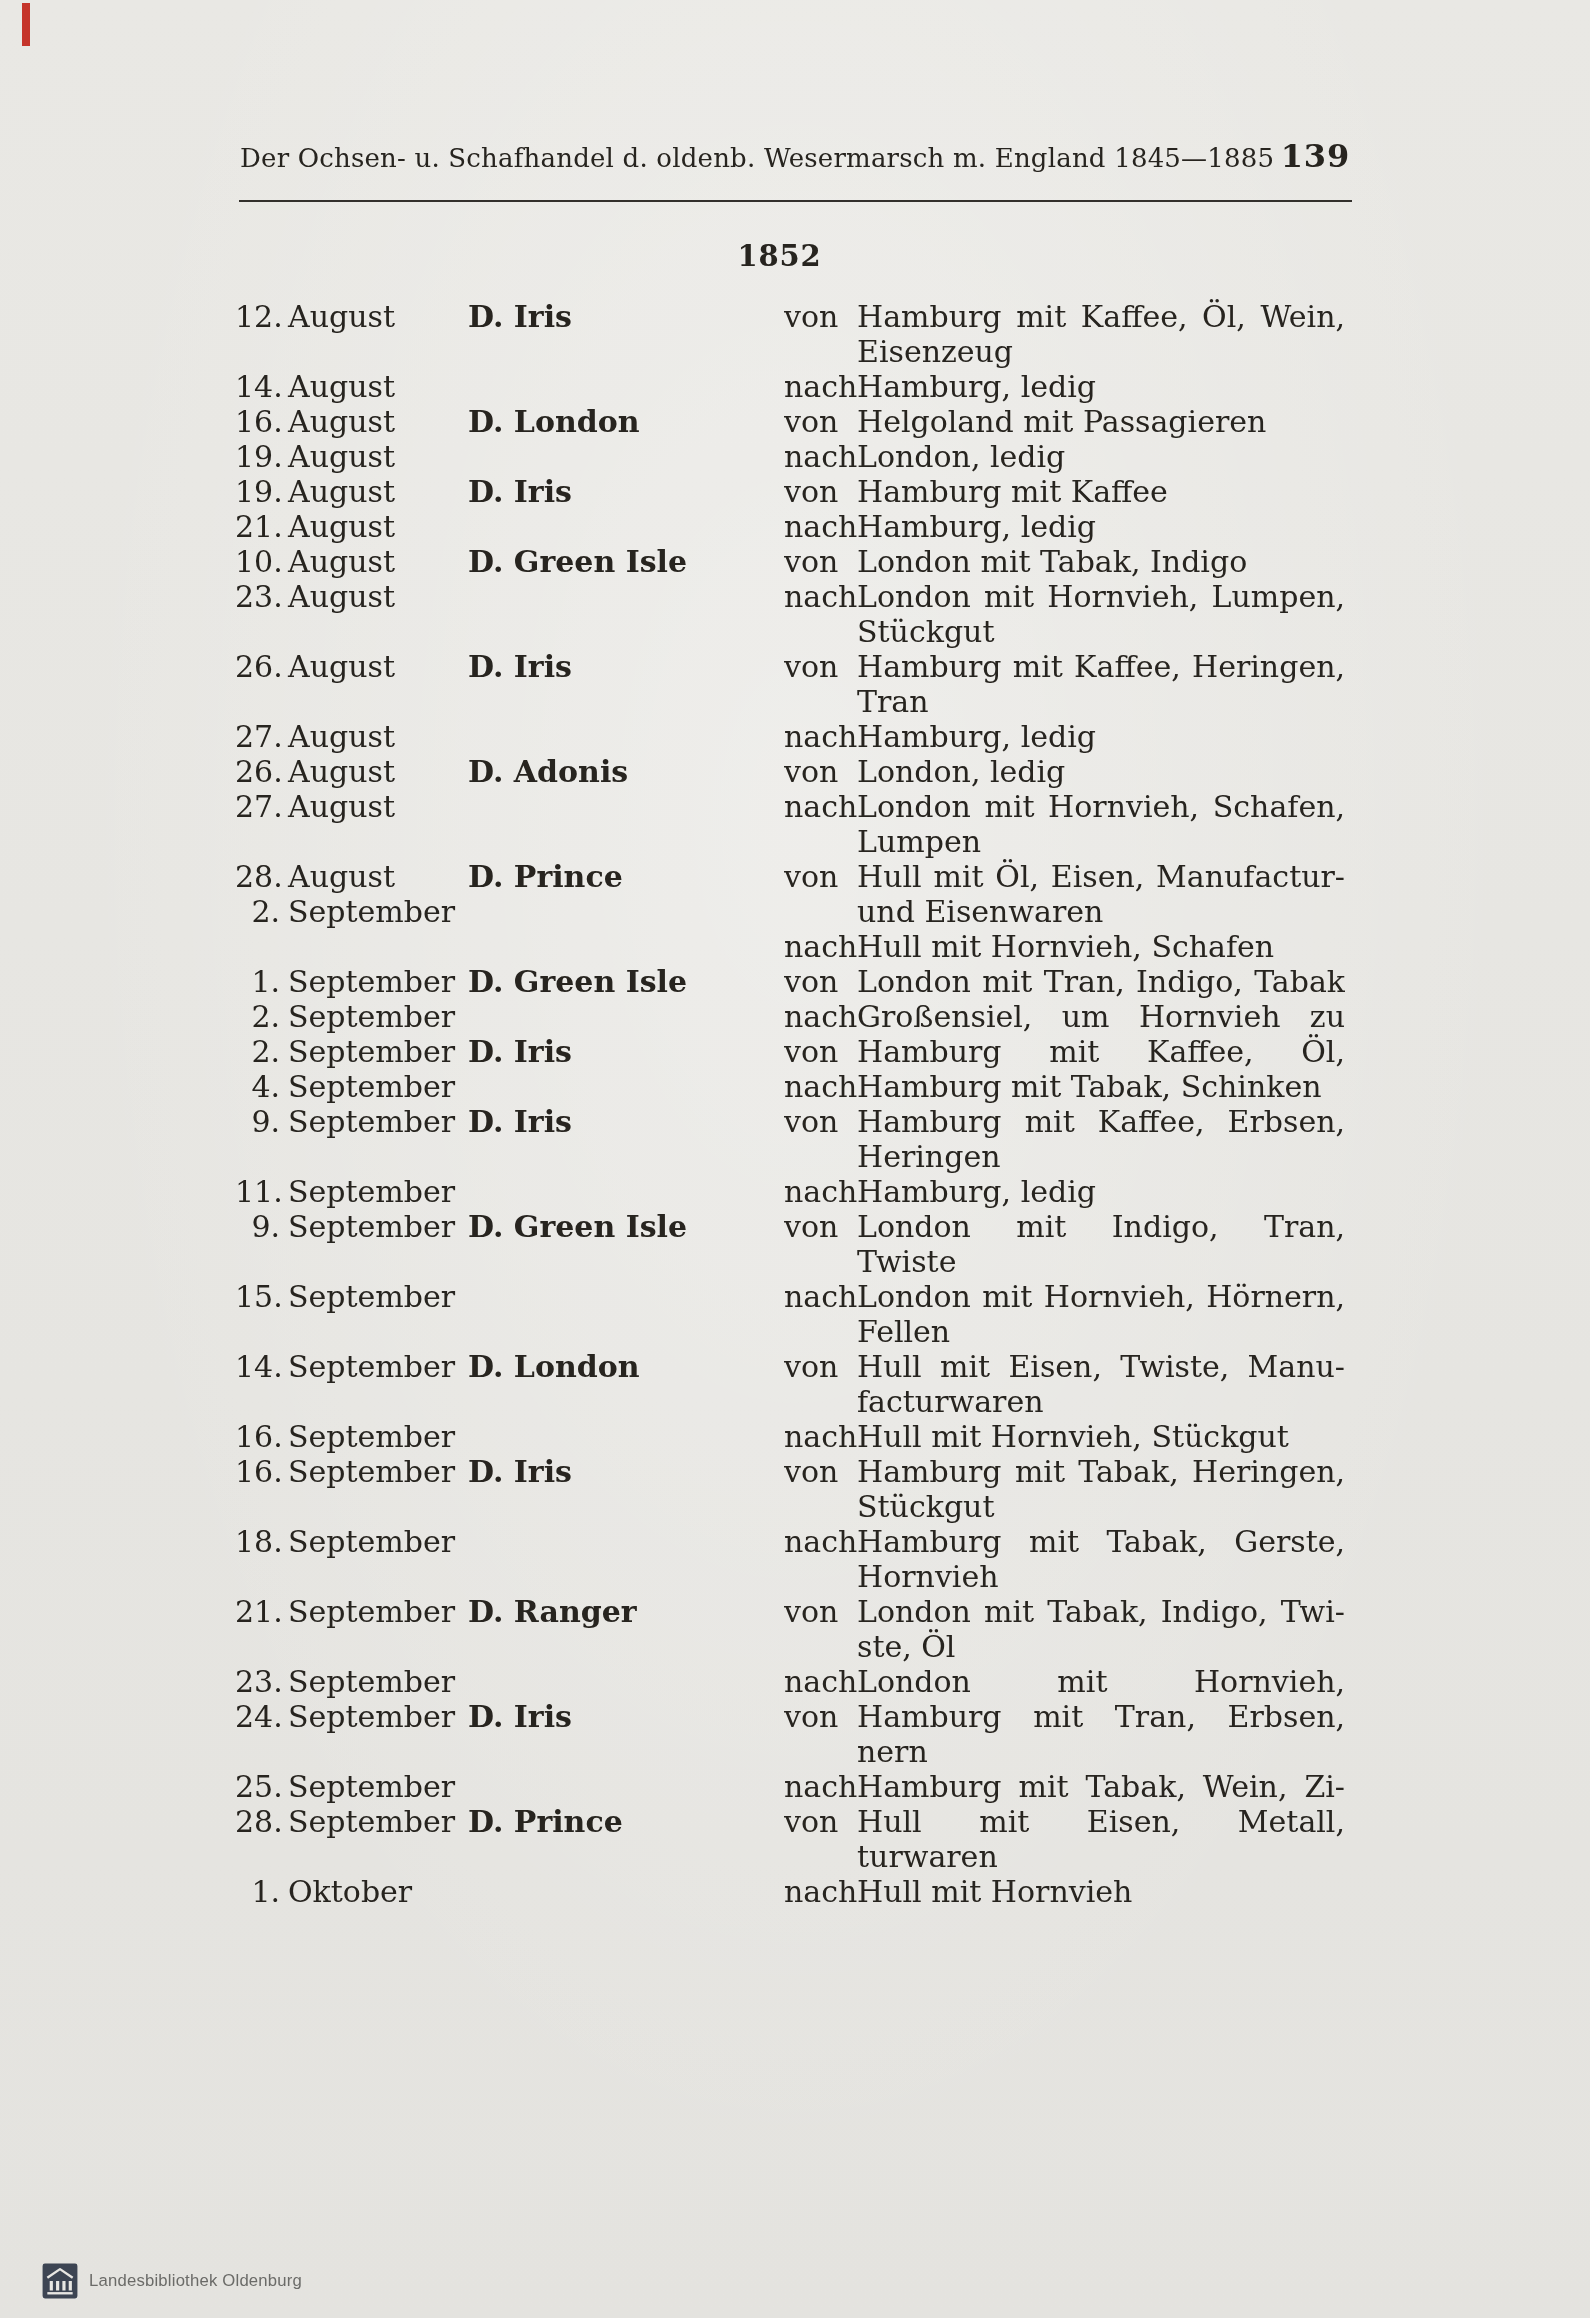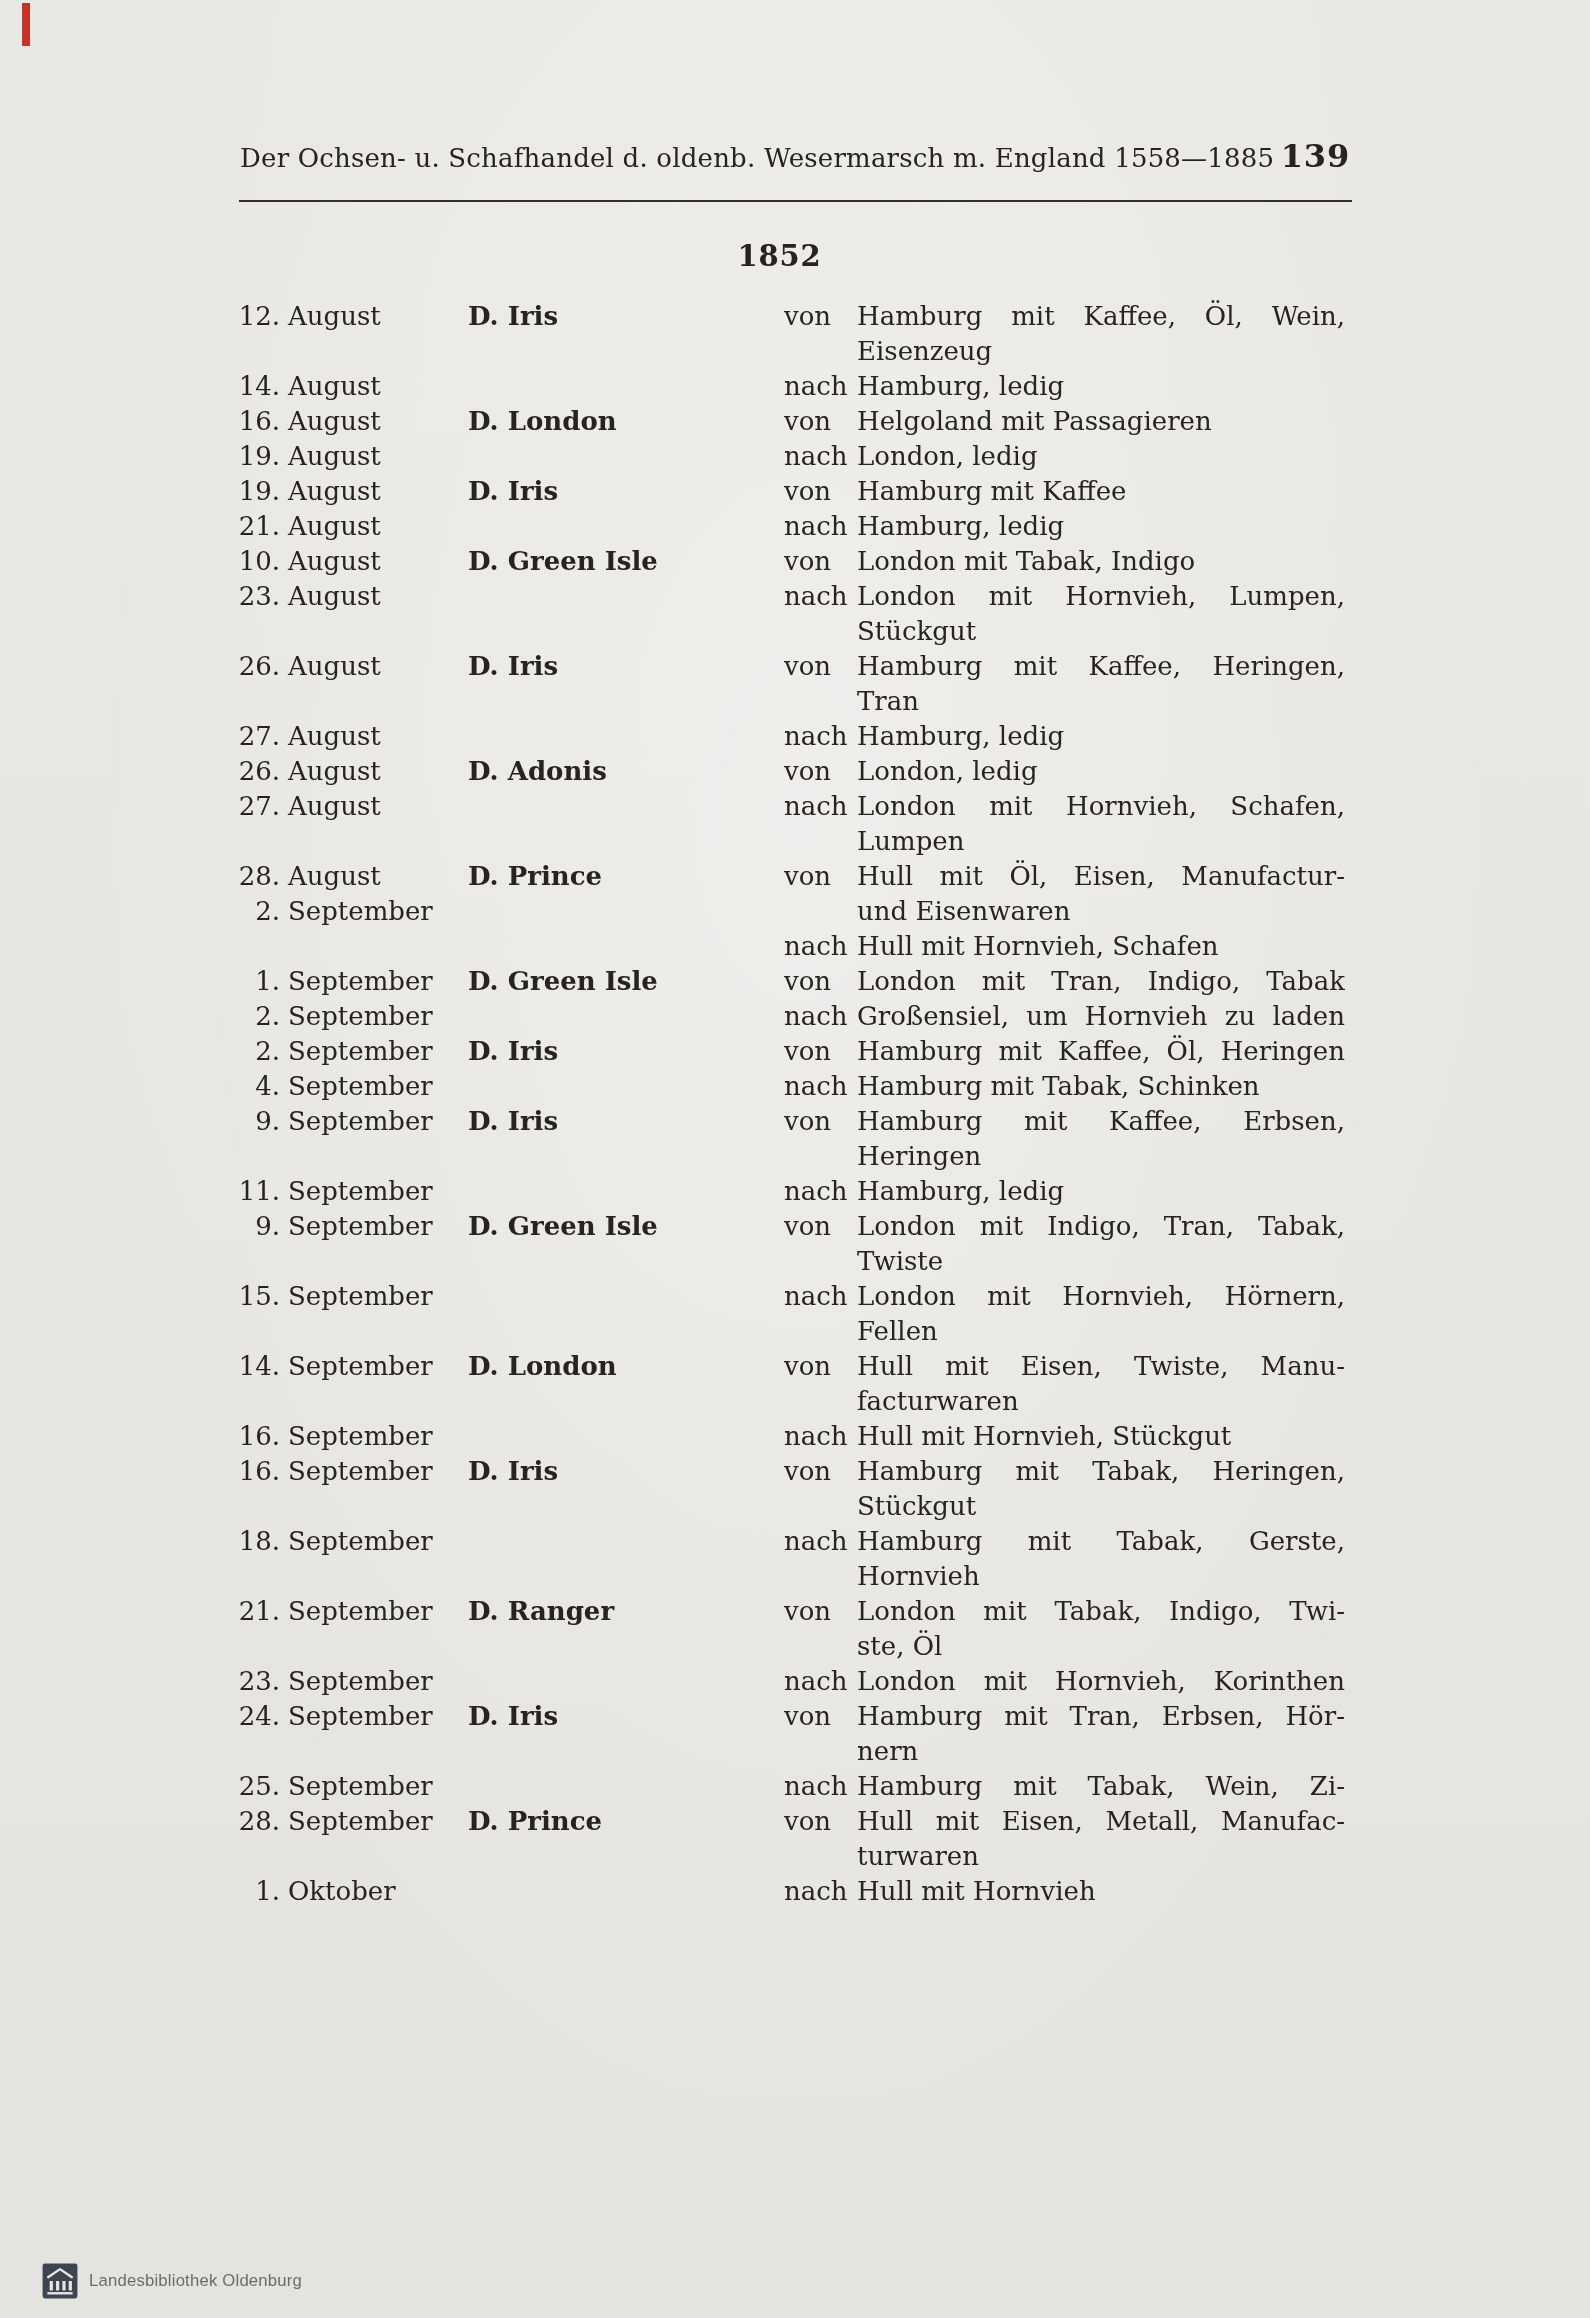--- a/index.html
+++ b/index.html
@@ -60,21 +60,21 @@
 
   .ship-table {
     position: absolute;
     left: 235px; top: 299px;
     width: 1116px;
   }
   .line {
     display: flex;
     height: 35px;
     line-height: 35px;
-    font-size: 26px;
+    font-size: 30px;
     white-space: nowrap;
   }
   .col-day   { flex: none; width: 45px;  text-align: right; }
   .col-month { flex: none; width: 180px; margin-left: 8px; }
   .col-ship  { flex: none; width: 316px; font-weight: bold; }
   .col-desc  { flex: none; width: 561px; white-space: normal; overflow: hidden; }
   .prefix {
     display: inline-block;
     width: 73px;
   }
@@ -96,21 +96,21 @@
     color: #6b6b68;
     letter-spacing: 0.2px;
   }
 </style>
 </head>
 <body style="--paper: #e8e7e3; --ink: #27241f; --red: #c5342a; --rule: #33302c;">
 
 <div class="red-mark"></div>
 
 <div class="header">
-  <span class="header-title">Der Ochsen- u. Schafhandel d. oldenb. Wesermarsch m. England 1558—1885</span>
+  <span class="header-title">Der Ochsen- u. Schafhandel d. oldenb. Wesermarsch m. England 1845—1885</span>
   <span class="header-page">139</span>
 </div>
 <div class="rule"></div>
 
 <div class="year-heading">1852</div>
 
 <div class="ship-table">
   <div class="line">
     <span class="col-day">12.</span>
     <span class="col-month">August</span>

